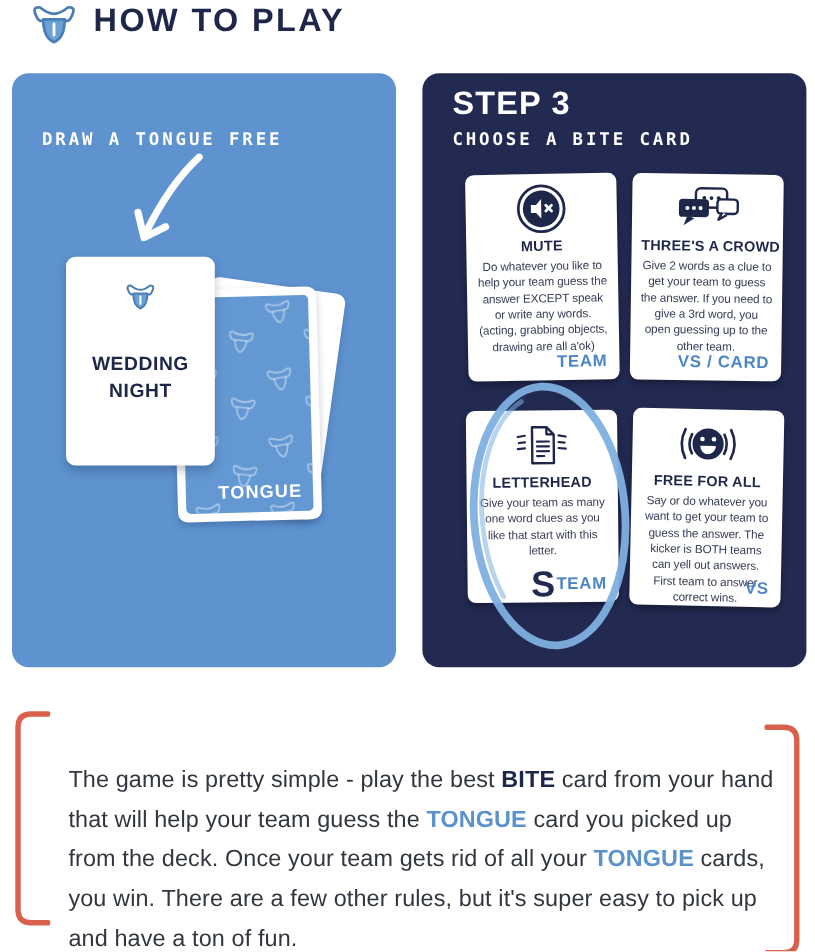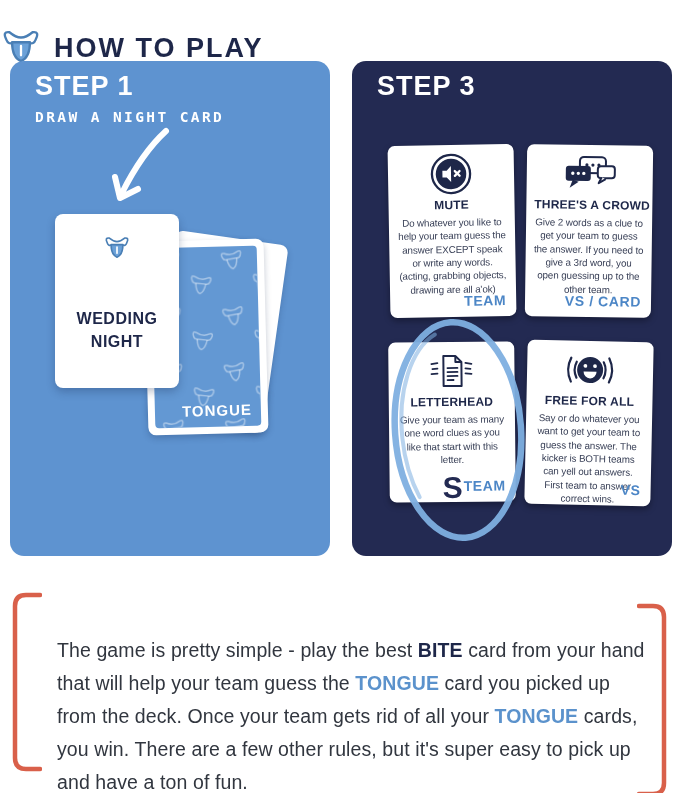--- a/index.html
+++ b/index.html
@@ -1,20 +1,20 @@
 <!DOCTYPE html>
 <html><head>
 <meta charset="utf-8">
 <style>
   html,body{margin:0;padding:0;background:#ffffff;}
   .page{position:relative;width:679px;height:793px;background:#ffffff;overflow:hidden;
         font-family:"Liberation Sans",sans-serif;-webkit-font-smoothing:antialiased;}
 
   
-  .header{position:absolute;left:0;top:2px;height:44px;display:flex;align-items:center;margin-top:24px;}
+  .header{position:absolute;left:24px;top:2px;height:44px;display:flex;align-items:flex-start;}
   .header-icon{width:42px;height:40px;margin-right:12px;display:block;}
   .header-title{font-size:27px;font-weight:800;color:#1e2749;letter-spacing:2px;}
 
   
   .panel{position:absolute;top:61px;width:320px;height:495px;border-radius:14px;}
   .panel-1{left:10px;background:#5e93d0;}
   .panel-2{left:352px;background:#232a52;}
   .panel-title{position:absolute;left:25px;top:10px;font-size:27px;font-weight:800;
                color:#ffffff;letter-spacing:1px;}
   .panel-subtitle{position:absolute;left:25px;top:48px;font-family:"DejaVu Sans Mono",monospace;
@@ -26,21 +26,21 @@
              border-radius:8px;transform:rotate(8deg);box-shadow:0 3px 6px rgba(20,40,80,.25);}
   .deck-back{position:absolute;left:136px;top:179px;width:120px;height:194px;background:#fff;
              border-radius:8px;transform:rotate(-1.5deg);box-shadow:0 3px 6px rgba(20,40,80,.25);
              padding:7px;box-sizing:border-box;}
   .deck-face{position:relative;width:100%;height:100%;background:#6398d3;border-radius:4px;overflow:hidden;}
   .deck-label{position:absolute;right:9px;bottom:8px;font-size:15px;font-weight:800;color:#ffffff;
              letter-spacing:1px;}
   .tongue-card{position:absolute;left:45px;top:153px;width:124px;height:174px;background:#ffffff;
              border-radius:8px;box-shadow:0 4px 8px rgba(20,40,80,.28);text-align:center;}
   .tongue-card-icon{margin-top:22px;width:28px;height:25px;display:inline-block;}
-  .tongue-card-title{margin-top:42px;padding:0 8px;font-size:16px;font-weight:800;color:#1e2749;
+  .tongue-card-title{margin-top:26px;padding:0 8px;font-size:16px;font-weight:800;color:#1e2749;
              letter-spacing:.5px;line-height:1.45;}
 
   
   .bite-card{position:absolute;width:126px;background:#ffffff;border-radius:7px;text-align:center;
              box-shadow:0 3px 6px rgba(0,0,10,.35);box-sizing:border-box;padding:8px 8px 0 8px;}
   .bite-mute{left:37px;top:84px;height:172px;transform:rotate(-1deg);}
   .bite-crowd{left:174px;top:84px;height:172px;transform:rotate(.8deg);}
   .bite-letterhead{left:37px;top:281px;height:160px;transform:rotate(-.6deg);}
   .bite-free{left:174px;top:280px;height:164px;transform:rotate(1.2deg);}
   .bite-icon{height:42px;display:flex;align-items:center;justify-content:center;}
@@ -67,22 +67,21 @@
   <div class="header">
     <svg class="header-icon" viewBox="0 0 40 36" aria-hidden="true">
       <path d="M6 10 Q2 2 9 3 Q15 8 20 8 Q25 8 31 3 Q38 2 34 10 Q32 15 28 13 L12 13 Q8 15 6 10 Z" fill="#ffffff" stroke="#4a7fb5" stroke-width="2.2" stroke-linejoin="round"></path>
       <path d="M11.5 12.5 L28.5 12.5 Q28.5 27 20 30.5 Q11.5 27 11.5 12.5 Z" fill="#6ba1d8" stroke="#4a7fb5" stroke-width="2.2" stroke-linejoin="round"></path>
       <line x1="20" y1="16" x2="20" y2="25" stroke="#ffffff" stroke-width="2.2" stroke-linecap="round"></line>
     </svg>
     <span class="header-title">HOW TO PLAY</span>
   </div>
 
   <div class="panel panel-1">
-    <div class="panel-title">STEP 1</div>
-    <div class="panel-subtitle">DRAW A NIGHT CARD</div>
+    <div class="panel-subtitle">DRAW A TONGUE FREE</div>
 
     <svg class="arrow-svg" viewBox="0 0 76 84" aria-hidden="true">
       <path d="M66 6 Q42 28 22 68" fill="none" stroke="#ffffff" stroke-width="6" stroke-linecap="round"></path>
       <path d="M15 52 L20 73 L38 64" fill="none" stroke="#ffffff" stroke-width="6" stroke-linecap="round" stroke-linejoin="round"></path>
     </svg>
 
     <div class="deck-rear"></div>
 
     <div class="deck-back">
       <div class="deck-face">
@@ -108,20 +107,21 @@
         <path d="M6 10 Q2 2 9 3 Q15 8 20 8 Q25 8 31 3 Q38 2 34 10 Q32 15 28 13 L12 13 Q8 15 6 10 Z" fill="#ffffff" stroke="#4a7fb5" stroke-width="2.4" stroke-linejoin="round"></path>
         <path d="M11.5 12.5 L28.5 12.5 Q28.5 27 20 30.5 Q11.5 27 11.5 12.5 Z" fill="#6ba1d8" stroke="#4a7fb5" stroke-width="2.4" stroke-linejoin="round"></path>
         <line x1="20" y1="16" x2="20" y2="25" stroke="#ffffff" stroke-width="2.4" stroke-linecap="round"></line>
       </svg>
       <div class="tongue-card-title">WEDDING NIGHT</div>
     </div>
   </div>
 
   <div class="panel panel-2">
     <div class="panel-title">STEP 3</div>
+    <div class="panel-subtitle">CHOOSE A BITE CARD</div>
 
     <div class="bite-card bite-mute">
       <div class="bite-icon">
         <svg width="42" height="42" viewBox="0 0 44 44" aria-hidden="true">
           <circle cx="22" cy="22" r="20" fill="none" stroke="#1e2749" stroke-width="2.4"></circle>
           <circle cx="22" cy="22" r="16" fill="#1e2749"></circle>
           <polygon points="13,18.5 17.5,18.5 22,13.5 22,30.5 17.5,25.5 13,25.5" fill="#ffffff"></polygon>
           <line x1="26" y1="19" x2="31" y2="24" stroke="#ffffff" stroke-width="2.4" stroke-linecap="round"></line>
           <line x1="31" y1="19" x2="26" y2="24" stroke="#ffffff" stroke-width="2.4" stroke-linecap="round"></line>
         </svg>

